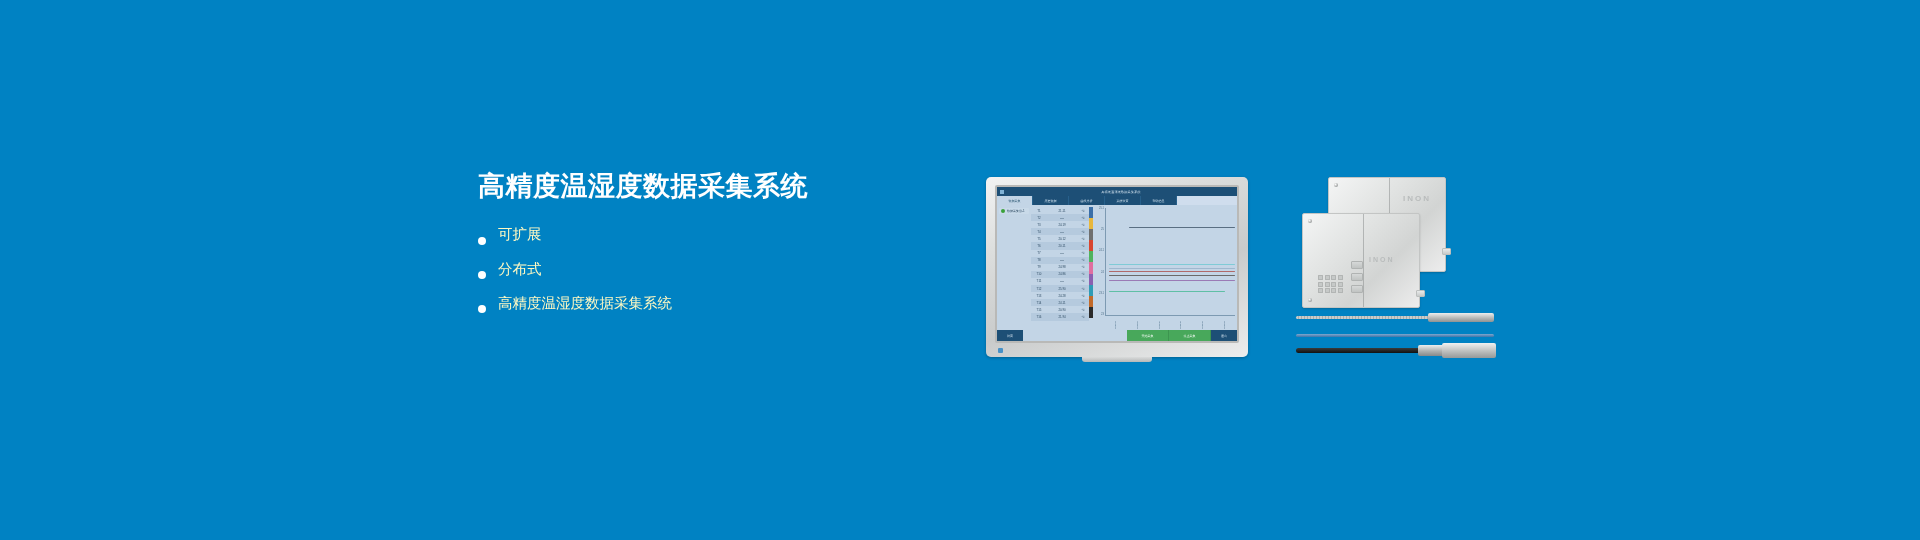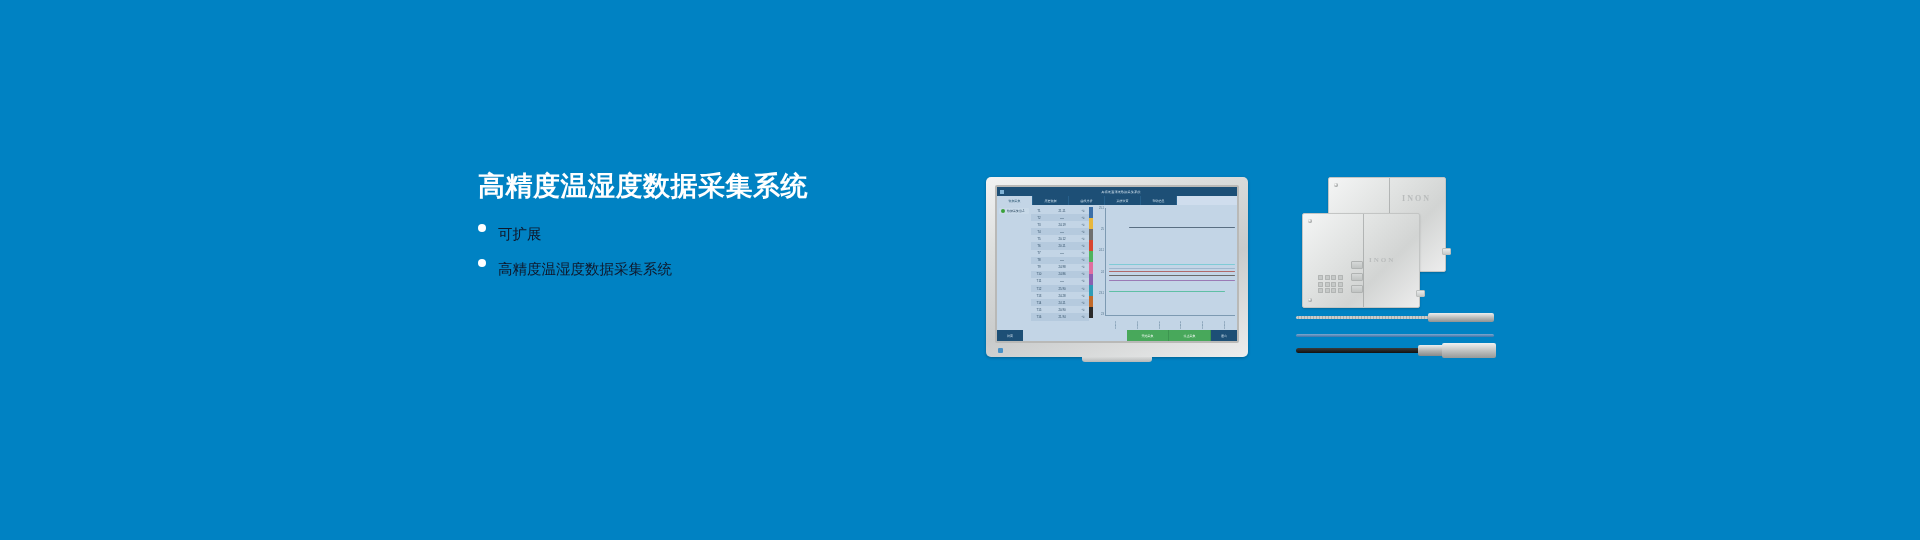--- a/index.html
+++ b/index.html
@@ -33,23 +33,23 @@
   .subhead {
     margin-top: 19px;
     font-size: 15px;
     color: #e8f3fa;
     line-height: 1.4;
     white-space: nowrap;
   }
   .bullets { margin-top: 22px; list-style: none; }
   .bullet {
     display: flex;
-    align-items: flex-start;
+    align-items: flex-end;
     font-size: 14.5px;
-    color: #0f172a;
+    color: #fef9c3;
     margin-bottom: 14px;
     line-height: 1.4;
   }
   .bullet .dot {
     width: 8px; height: 8px;
     border-radius: 50%;
     background: #ffffff;
     margin-right: 12px;
     flex: 0 0 auto;
   }
@@ -291,21 +291,21 @@
     background: rgba(140,143,143,.55);
   }
   .module-back .seam { left: 60px; }
   .module-front .seam { left: 60px; }
   .brand {
     position: absolute;
     font-size: 8px;
     letter-spacing: 2px;
     color: #b9bcbc;
     font-weight: bold;
-    font-family: Liberation Serif, serif;
+    font-family: Liberation Sans, sans-serif;
   }
   .module-back .brand { right: 14px; top: 16px; }
   .module-front .brand { left: 66px; top: 42px; font-size: 7px; }
   .screw {
     position: absolute;
     width: 4px; height: 4px;
     border-radius: 50%;
     background: radial-gradient(circle at 35% 35%, #ffffff, #9b9e9e 70%, #787b7b);
   }
   .conn-grid {
@@ -392,20 +392,24 @@
 <body>
 
 <div class="banner">
 
   <div class="copy">
     <div class="headline">高精度温湿度数据采集系统</div>
     <ul class="bullets">
       <li class="bullet">
         <span class="dot"></span>
         <span>可扩展</span>
+      </li>
+      <li class="bullet">
+        <span class="dot"></span>
+        <span>分布式</span>
       </li>
       <li class="bullet">
         <span class="dot"></span>
         <span>高精度温湿度数据采集系统</span>
       </li>
     </ul>
   </div>
 
   <div class="monitor">
     <div class="monitor-bezel"></div>

